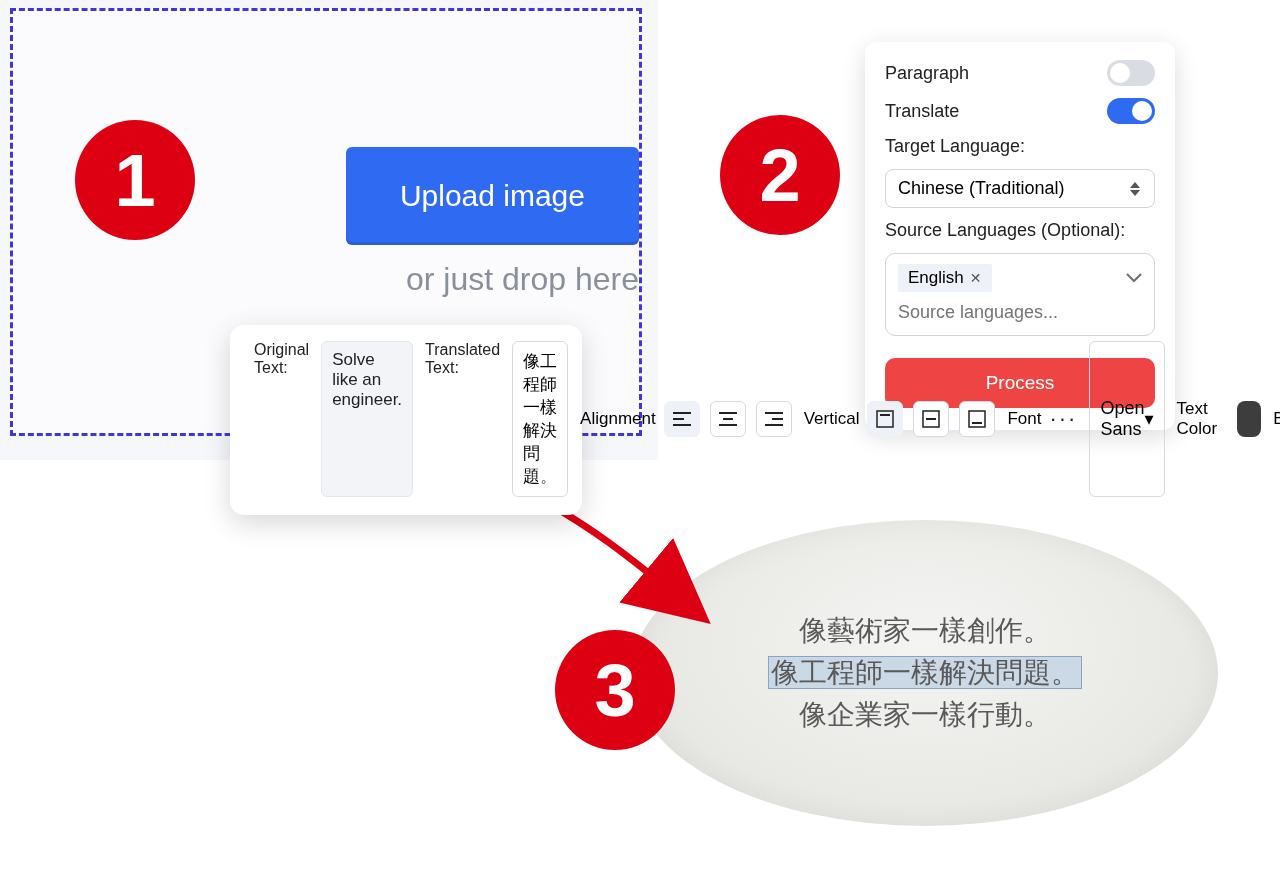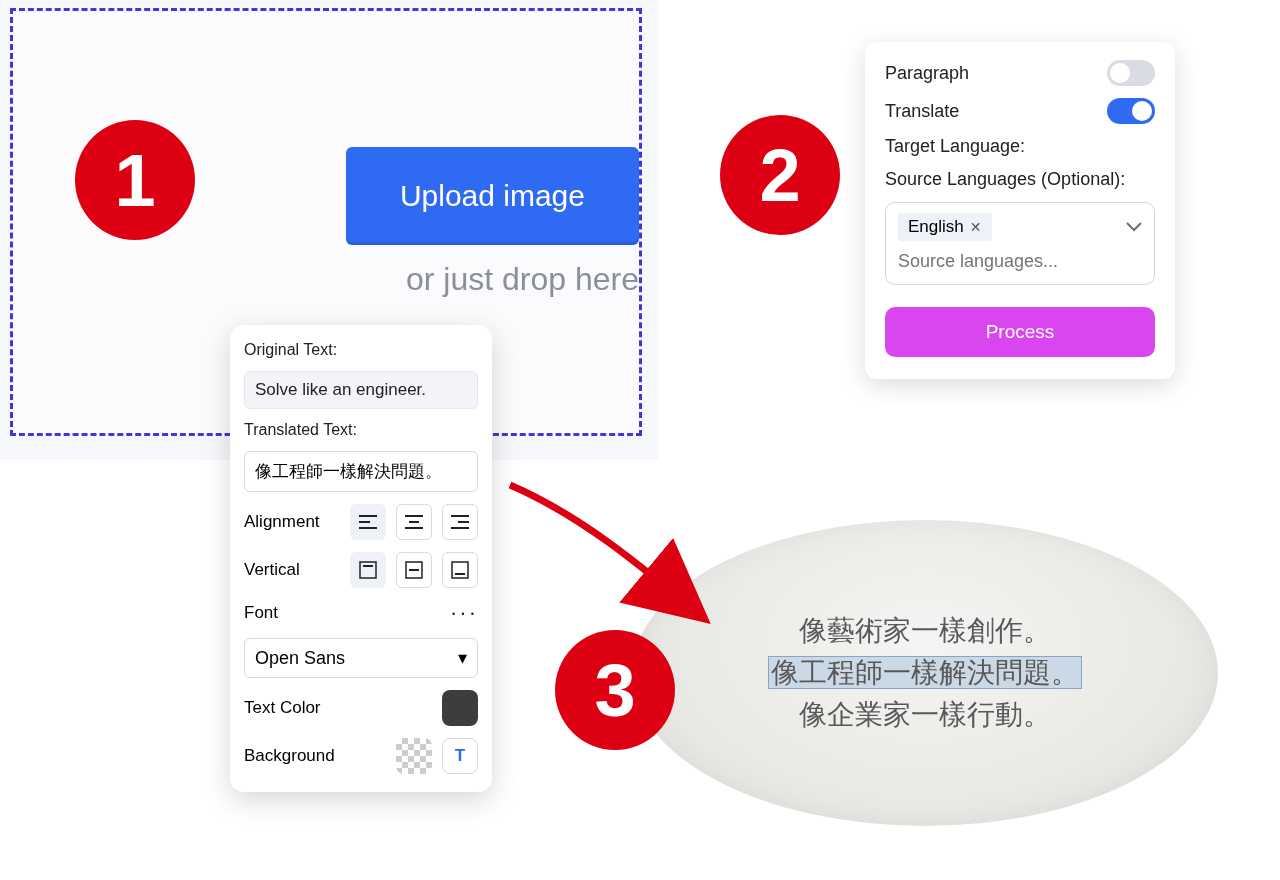--- a/index.html
+++ b/index.html
@@ -150,41 +150,41 @@
   .placeholder {
     color: #979da8;
     font-size: 18px;
     border: none;
     outline: none;
     background: transparent;
     width: 100%;
   }
 
   .process-btn {
-    background: #d946ef;
+    background: #ef4444;
     color:#fff;
     border:none;
     border-radius:10px;
     font-size:19px;
     padding: 14px 0;
     margin-top: 10px;
     cursor:pointer;
   }
 
   
   .editor {
     position: absolute;
     left: 230px; top: 325px;
-    width: 262px;
+    width: 352px;
     background:#fff;
     border-radius: 14px;
     box-shadow: 0 8px 28px rgba(0,0,0,0.16);
-    padding: 16px 14px 18px;
+    padding: 16px 24px 18px;
     display:flex;
-    flex-direction:column;
+    flex-direction:row;
     gap: 12px;
     font-size: 17px;
     z-index: 4;
   }
   .field-label { font-size:16px; color:#222; }
   .input-ro {
     background:#f2f4f8;
     border:1px solid #e3e6ee;
     border-radius:6px;
     padding:8px 10px;
@@ -296,20 +296,31 @@
 <div class="settings">
   <div class="row">
     <span>Paragraph</span>
     <div class="toggle off"></div>
   </div>
   <div class="row">
     <span>Translate</span>
     <div class="toggle on"></div>
   </div>
   <div class="label">Target Language:</div>
+  <div class="select">
+    <span>Chinese (Traditional)</span>
+    <span class="updown">
+      <svg width="10" height="6" viewBox="0 0 10 6">
+          <path d="M0 6 L5 0 L10 6" fill="#555"></path>
+        </svg>
+      <svg width="10" height="6" viewBox="0 0 10 6">
+          <path d="M0 0 L5 6 L10 0" fill="#555"></path>
+        </svg>
+    </span>
+  </div>
   <div class="label">Source Languages (Optional):</div>
   <div class="tagbox">
     <div class="tagline">
       <span class="tag">
         <span>English</span>
         <span class="x">✕</span>
       </span>
       <span class="chev">
         <svg width="16" height="10" viewBox="0 0 16 10">
             <path d="M1 1 L8 8 L15 1" fill="none" stroke="#6a6f7a" stroke-width="2"></path>

